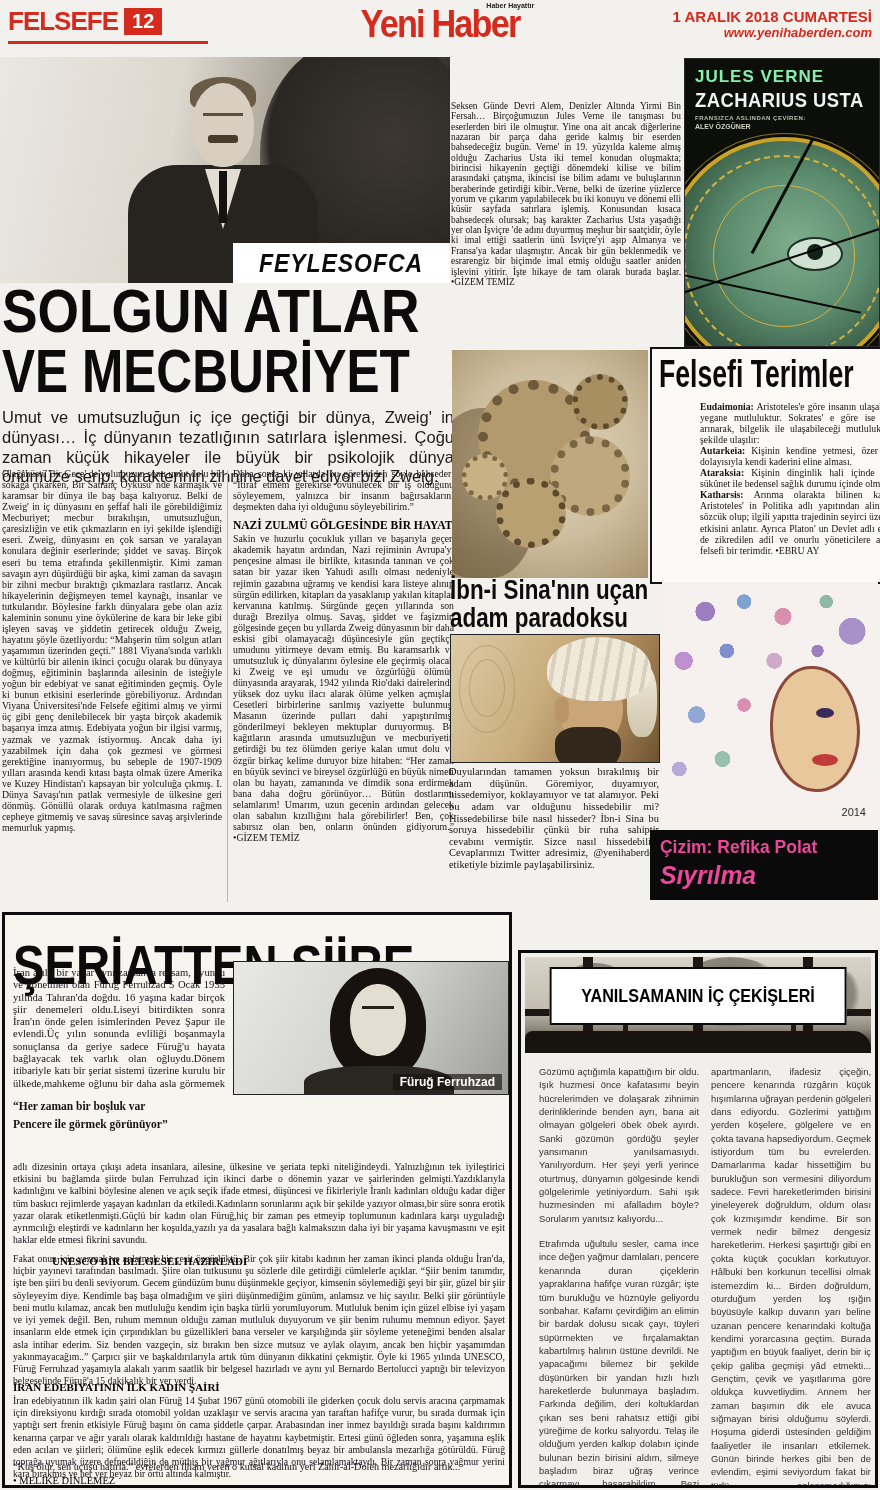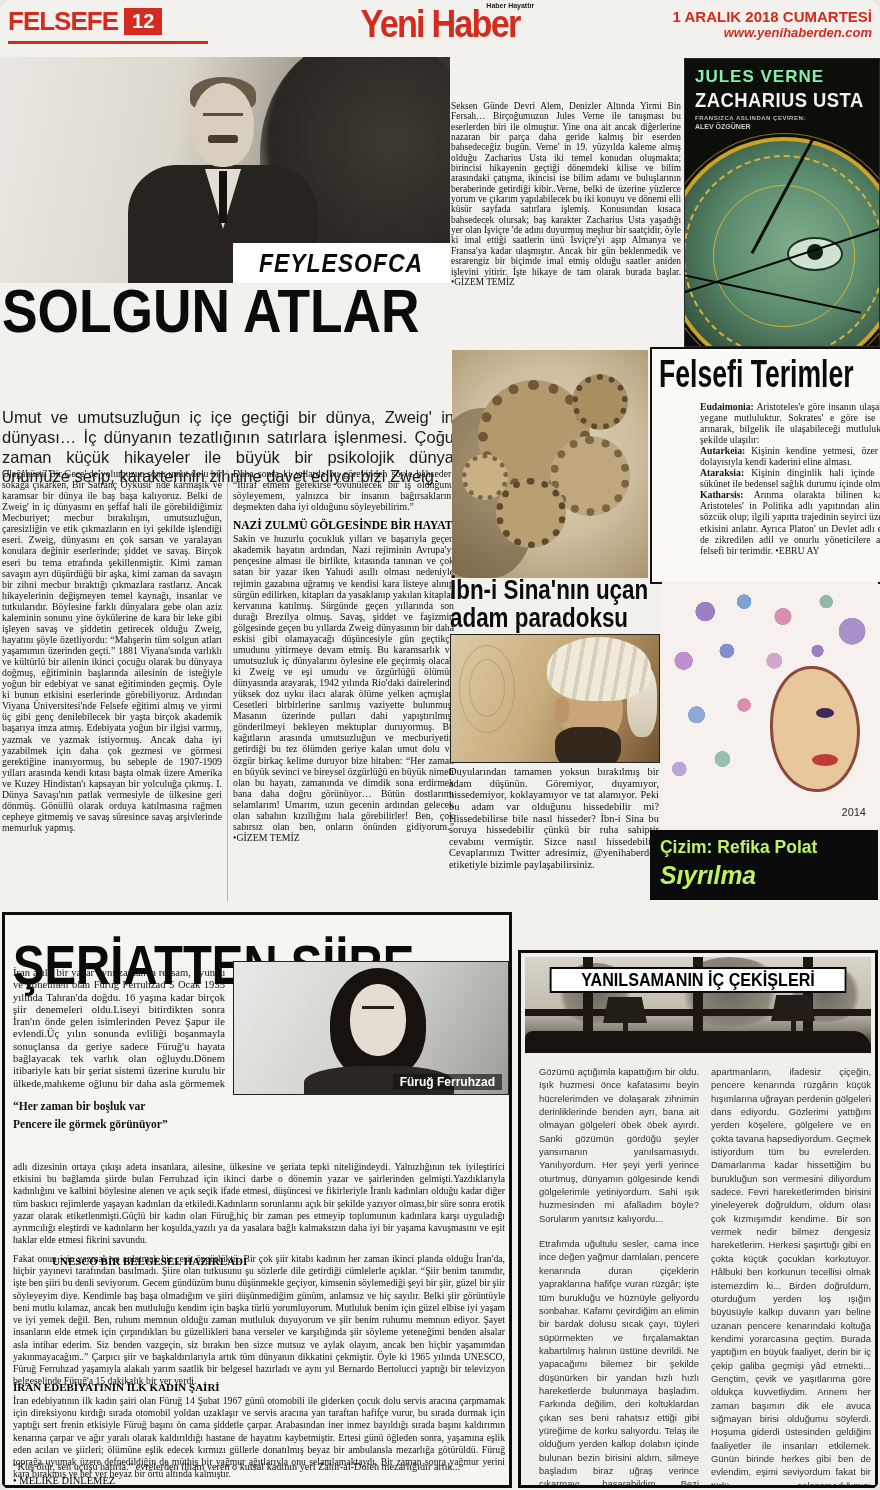--- a/index.html
+++ b/index.html
@@ -1,17 +1,17 @@
 <!DOCTYPE html>
 <html><head>
 <meta charset="utf-8">
 <style>
   html,body{margin:0;padding:0;}
   body{background:#e8e6e1;font-family:"Liberation Sans",sans-serif;}
-  .page{position:relative;width:880px;height:1490px;background:#f2f1ed;overflow:hidden;margin:0 auto;border-radius:13px;}
+  .page{position:relative;width:880px;height:1490px;background:#f2f1ed;overflow:hidden;margin:0 auto;}
   .abs{position:absolute;}
   
   .cx{display:inline-block;transform-origin:0 50%;white-space:nowrap;
       font-family:"Liberation Sans",sans-serif;font-weight:bold;color:#0b0b0b;}
   .serif{font-family:"Liberation Serif",serif;color:#141414;text-align:justify;}
   .preline{white-space:pre-line;}
   
   .hdr-left{left:8px;top:6px;display:flex;align-items:center;gap:6px;border-bottom:3px solid #d52b1e;padding:0 46px 4px 0;}
   .hdr-section{color:#d52b1e;font-weight:bold;font-size:26px;letter-spacing:-1px;}
   .hdr-page{background:#d52b1e;color:#fff;font-weight:bold;font-size:20px;padding:2px 8px;}
@@ -99,21 +99,21 @@
      radial-gradient(circle 11px at 38% 50%,#d98fb0 60%,rgba(0,0,0,0) 62%),
      radial-gradient(circle 12px at 8% 76%,#b8a8d8 60%,rgba(0,0,0,0) 62%),
      radial-gradient(circle 13px at 28% 72%,#98c0b0 60%,rgba(0,0,0,0) 62%),
      radial-gradient(circle 22px at 88% 20%,#a890c8 60%,rgba(0,0,0,0) 62%),
      #f6f1ee;}
   .a-face{position:absolute;right:18px;bottom:36px;width:84px;height:120px;border-radius:46% 54% 48% 52%;
      background:#e9c79c;border:3px solid #8a4a3a;}
   .a-eye{position:absolute;right:44px;bottom:110px;width:18px;height:10px;border-radius:50%;background:#3a2a58;}
   .a-lips{position:absolute;right:40px;bottom:62px;width:26px;height:12px;border-radius:50%;background:#c03a3a;}
   .a-year{position:absolute;right:12px;bottom:10px;font-size:11px;color:#2e2e2e;font-family:"Liberation Sans",sans-serif;}
-  .cizim{left:650px;top:830px;width:228px;height:70px;background:#0a0a0a;color:#bef264;padding:6px 10px;box-sizing:border-box;}
+  .cizim{left:650px;top:830px;width:228px;height:70px;background:#0a0a0a;color:#ec4899;padding:6px 10px;box-sizing:border-box;}
   .cizim-label{font-weight:bold;font-size:19px;transform:scaleX(.92);transform-origin:0 50%;display:inline-block;white-space:nowrap;}
   .cizim-title{font-weight:bold;font-style:italic;font-size:26px;margin-top:2px;transform:scaleX(.95);transform-origin:0 50%;display:inline-block;}
   
   .seriat{left:2px;top:912px;width:510px;height:576px;background:#f6f5f0;border:3px solid #0d0d0d;box-sizing:border-box;overflow:hidden;}
   .furug-photo{position:absolute;left:228px;top:46px;width:274px;height:132px;border:1px solid #222;overflow:hidden;
      background:linear-gradient(120deg,#e8e8e6 0%,#d2d2cf 50%,#9c9c98 100%);}
   .f-hair{position:absolute;left:96px;top:6px;width:96px;height:112px;border-radius:50% 50% 44% 44%;background:#17120e;}
   .f-face{position:absolute;left:116px;top:22px;width:56px;height:72px;border-radius:48%;background:#e3ddd2;}
   .f-brow{position:absolute;left:128px;top:44px;width:32px;height:3px;background:#2a2218;}
   .f-body{position:absolute;left:70px;top:104px;width:150px;height:40px;border-radius:40% 40% 0 0;background:#2a2622;}
@@ -130,21 +130,21 @@
   
   .yanil{left:518px;top:950px;width:360px;height:538px;background:#f0efeb;border:3px solid #0a0a0a;box-sizing:border-box;overflow:hidden;}
   .win-photo{position:absolute;left:4px;top:4px;width:346px;height:96px;overflow:hidden;
      background:linear-gradient(180deg,#d8d4ca 0%,#c2bdb0 55%,#8e887c 75%,#3a342c 92%,#201b15 100%);}
   .w-tree{position:absolute;border-radius:50%;background:radial-gradient(circle,#6e6a60 0%,#8e887c 60%,rgba(0,0,0,0) 72%);}
   .w-bar-v{position:absolute;top:0;bottom:0;width:10px;background:#1c1712;}
   .w-bar-h{position:absolute;left:0;right:0;height:7px;background:#1c1712;}
   .w-lamp{position:absolute;width:44px;height:26px;background:#221d17;clip-path:polygon(12% 0,88% 0,100% 100%,0 100%);}
   .w-stem{position:absolute;width:5px;height:40px;background:#221d17;}
   .w-furniture{position:absolute;left:0;right:0;bottom:0;height:22px;background:#17130e;border-radius:8px 18px 0 0;}
-  .yanil-title{position:absolute;left:50%;top:10px;transform:translateX(-50%);background:#fff;border:2px solid #0a0a0a;padding:0 9px;white-space:nowrap;text-align:right;}
+  .yanil-title{position:absolute;left:50%;top:10px;transform:translateX(-50%);background:#fff;border:2px solid #0a0a0a;padding:16px 9px;white-space:nowrap;text-align:right;}
   .yanil-title span{display:inline-block;font-weight:bold;font-size:19px;letter-spacing:0;transform:scaleX(.85);transform-origin:50% 50%;}
   .ycol{position:absolute;top:112px;width:160px;font-size:9.4px;line-height:1.42;color:#333;text-align:justify;font-family:"Liberation Sans",sans-serif;}
   .ycol p{margin:0 0 12px 0;}
 </style>
 </head>
 <body>
 
 <div class="page">
 
   <div class="abs hdr-left">
@@ -168,20 +168,23 @@
     <div class="z-hair"></div>
     <div class="z-head"></div>
     <div class="z-brow"></div>
     <div class="z-stache"></div>
   </div>
   <div class="abs kicker">
     <span>FEYLESOFCA</span>
   </div>
   <div class="abs head1">
     <span class="cx" style="font-size:62px;line-height:58px;transform:scaleX(.86);">SOLGUN ATLAR</span>
+  </div>
+  <div class="abs head2">
+    <span class="cx" style="font-size:62px;line-height:58px;transform:scaleX(.8);">VE MECBURİYET</span>
   </div>
   <div class="abs lead">Umut ve umutsuzluğun iç içe geçtiği bir dünya, Zweig' in dünyası… İç dünyanın tezatlığının satırlara işlenmesi. Çoğu zaman küçük hikayeler ile büyük bir psikolojik dünya önümüze serip, karakterinin zihnine davet ediyor bizi Zweig.</div>
 
   <div class="abs serif body-col" style="left:2px;top:468px;width:220px;height:437px;overflow:hidden;">Olağanüstü Bir Gece' de yolumuzun sonu umut dolu bir sokağa çıkarken,  Bir Satranç Öyküsü' nde karmaşık ve karamsar bir dünya ile baş başa kalıyoruz. Belki de Zweig' in iç dünyasını en şeffaf hali ile  görebildiğimiz Mecburiyet; mecbur bırakılışın, umutsuzluğun, çaresizliğin ve etik çıkmazların en iyi şekilde işlendiği eseri. Zweig, dünyasını en çok sarsan ve yaralayan konulara değinir eserlerinde; şiddet ve savaş. Birçok eseri bu tema etrafında şekillenmiştir. Kimi zaman savaşın ayrı düşürdüğü bir aşka, kimi zaman da savaşın bir zihni mecbur bıraktığı çıkmazlara rastlarız. Ancak hikayelerinin değişmeyen temel kaynağı, insanlar ve tutkularıdır. Böylesine farklı dünyalara gebe olan aziz kaleminin sonunu yine öykülerine de kara bir leke gibi işleyen savaş ve şiddetin getirecek olduğu Zweig, hayatını şöyle özetliyordu: “Mahşerin tüm solgun atları yaşamımın üzerinden geçti.” 1881 Viyana'sında varlıklı ve kültürlü bir ailenin ikinci çocuğu olarak bu dünyaya doğmuş, eğitiminin başlarında ailesinin de isteğiyle yoğun bir edebiyat ve sanat eğitiminden geçmiş. Öyle ki bunun etkisini eserlerinde görebiliyoruz.  Ardından Viyana Üniversitesi'nde Felsefe eğitimi almış ve yirmi üç gibi genç denilebilecek bir yaşta birçok akademik başarıya imza atmış. Edebiyata yoğun bir ilgisi varmış, yazmak ve yazmak istiyormuş. Ancak daha iyi yazabilmek için daha çok gezmesi ve görmesi gerektiğine inanıyormuş, bu sebeple de 1907-1909 yılları arasında kendi kıtası başta olmak üzere Amerika ve Kuzey Hindistan'ı kapsayan bir yolculuğa çıkmış. I. Dünya Savaşı'nın patlak vermesiyle de ülkesine geri dönmüş. Gönüllü olarak orduya katılmasına rağmen cepheye gitmemiş ve savaş süresince savaş arşivlerinde memurluk yapmış.</div>
   <div class="abs colrule" style="left:227px;top:470px;height:432px;"></div>
   <div class="abs" style="left:233px;top:468px;width:221px;height:437px;overflow:hidden;">
     <div class="serif body-col">Daha sonra ki yıllarda bu görevinden şöyle bahseder: “İtiraf etmem gerekirse övünülecek bir iş olduğunu söyleyemem, yalnızca bir insanın bağırsaklarını deşmekten daha iyi olduğunu söyleyebilirim.”</div>
     <div class="subhead-serif">NAZİ ZULMÜ GÖLGESİNDE BİR HAYAT</div>
     <div class="serif body-col">Sakin ve huzurlu çocukluk yılları ve başarıyla geçen akademik hayatın ardından, Nazi rejiminin Avrupa'yı pençesine alması ile birlikte, kıtasında tanınan ve çok satan bir yazar iken Yahudi asıllı olması nedeniyle rejimin gazabına uğramış ve kendisi kara listeye alınıp sürgün edilirken, kitapları da yasaklanıp yakılan kitaplar kervanına katılmış. Sürgünde geçen yıllarında son durağı Brezilya olmuş. Savaş, şiddet ve faşizmin gölgesinde geçen bu yıllarda Zweig dünyasının bir daha eskisi gibi olamayacağı düşüncesiyle gün geçtikçe umudunu yitirmeye devam etmiş. Bu karamsarlık ve umutsuzluk iç dünyalarını öylesine ele geçirmiş olacak ki Zweig ve eşi umudu ve özgürlüğü ölümün dünyasında arayarak, 1942 yılında Rio'daki dairelerinde yüksek doz uyku ilacı alarak ölüme yelken açmışlar. Cesetleri birbirlerine sarılmış vaziyette bulunmuş. Masanın üzerinde pulları dahi yapıştırılmış, gönderilmeyi bekleyen mektuplar duruyormuş. Bu kağıtların arasında umutsuzluğun ve mecburiyetin getirdiği bu tez ölümden geriye kalan umut dolu ve özgür birkaç kelime duruyor bize hitaben: “Her zaman en büyük sevinci ve bireysel özgürlüğü en büyük nimeti olan bu hayatı, zamanında ve dimdik sona erdirmek bana daha doğru görünüyor… Bütün dostlarımı selamlarım! Umarım, uzun gecenin ardından gelecek olan sabahın kızıllığını hala görebilirler! Ben, çok sabırsız olan ben, onların önünden gidiyorum.” •GİZEM TEMİZ</div>
   </div>

